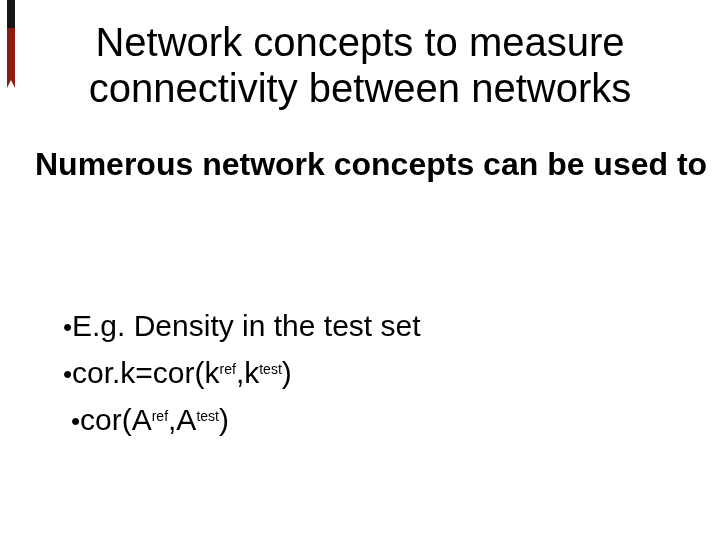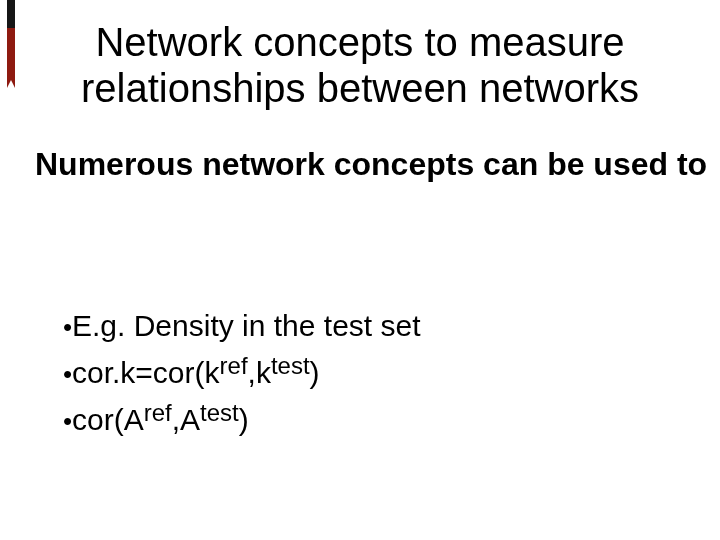--- a/index.html
+++ b/index.html
@@ -44,43 +44,43 @@
   .bullet-row {
     position: absolute;
     left: 46px;
     font-size: 30px;
     line-height: 39px;
     white-space: nowrap;
     text-align: right;
   }
   .b1 { top: 306px; }
   .b2 { top: 353px; }
-  .b3 { top: 400px; }
+  .b3 { top: 400px; margin-left: 8px; }
   .dot {
     display: inline-block;
     width: 26px;
     font-size: 26px;
     vertical-align: baseline;
   }
   .sup {
-    font-size: 24px;
+    font-size: 14px;
     position: relative;
     top: -9px;
   }
 </style>
 </head>
 <body>
 
 <div class="slide">
 
   <div class="ribbon"></div>
 
   <div class="title">
     <div>Network concepts to measure</div>
-    <div>relationships between networks</div>
+    <div>connectivity between networks</div>
   </div>
 
   <div class="para">
     <div>Numerous network concepts can be used to</div>
   </div>
 
   <div class="bullet-row b1">
     <span class="dot">•</span><span>E.g. Density in the test set</span>
   </div>
 

